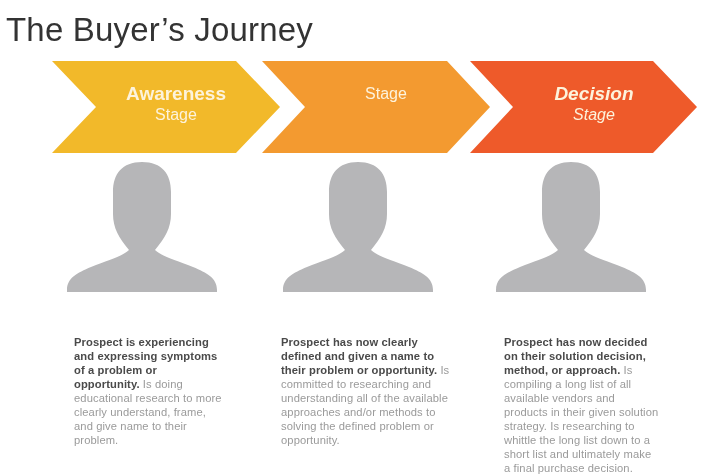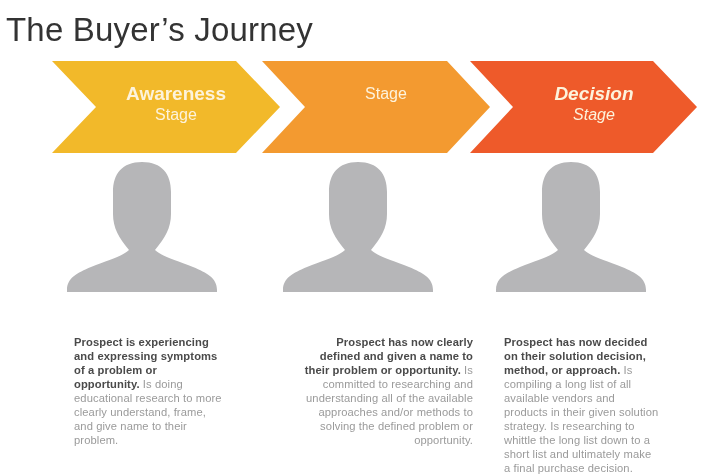--- a/index.html
+++ b/index.html
@@ -71,18 +71,18 @@
 <svg class="avatar" style="left:283px;" width="151" height="130" viewBox="0 0 151 130">
   <path d="M75,0 C95,0 104,12 104,30 L104,52 C104,66 98,76 88,88 C94,94 108,98 126,105 C140,111 150,116 150,128 L150,130 L0,130 L0,128 C0,116 10,111 24,105 C42,98 56,94 62,88 C52,76 46,66 46,52 L46,30 C46,12 55,0 75,0 Z" fill="#B6B6B8"></path>
 </svg>
 <svg class="avatar" style="left:496px;" width="151" height="130" viewBox="0 0 151 130">
   <path d="M75,0 C95,0 104,12 104,30 L104,52 C104,66 98,76 88,88 C94,94 108,98 126,105 C140,111 150,116 150,128 L150,130 L0,130 L0,128 C0,116 10,111 24,105 C42,98 56,94 62,88 C52,76 46,66 46,52 L46,30 C46,12 55,0 75,0 Z" fill="#B6B6B8"></path>
 </svg>
 
 <div class="desc" style="left:74px; width:150px;">
   <b>Prospect is experiencing and expressing symptoms of a problem or opportunity.</b><span> Is doing educational research to more clearly understand, frame, and give name to their problem.</span>
 </div>
-<div class="desc" style="left:303px; width:170px;text-align:right;">
+<div class="desc" style="left:281px; width:170px;">
   <b>Prospect has now clearly defined and given a name to their problem or opportunity.</b><span> Is committed to researching and understanding all of the available approaches and/or methods to solving the defined problem or opportunity.</span>
 </div>
 <div class="desc" style="left:504px; width:155px;">
   <b>Prospect has now decided on their solution decision, method, or approach.</b><span> Is compiling a long list of all available vendors and products in their given solution strategy. Is researching to whittle the long list down to a short list and ultimately make a final purchase decision.</span>
 </div>
 
 </body></html>

